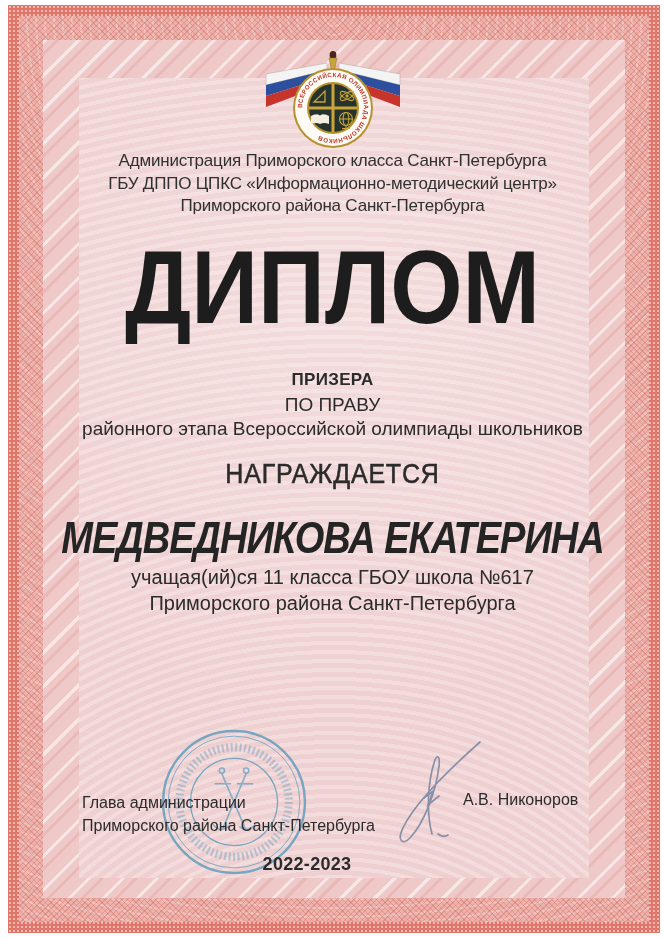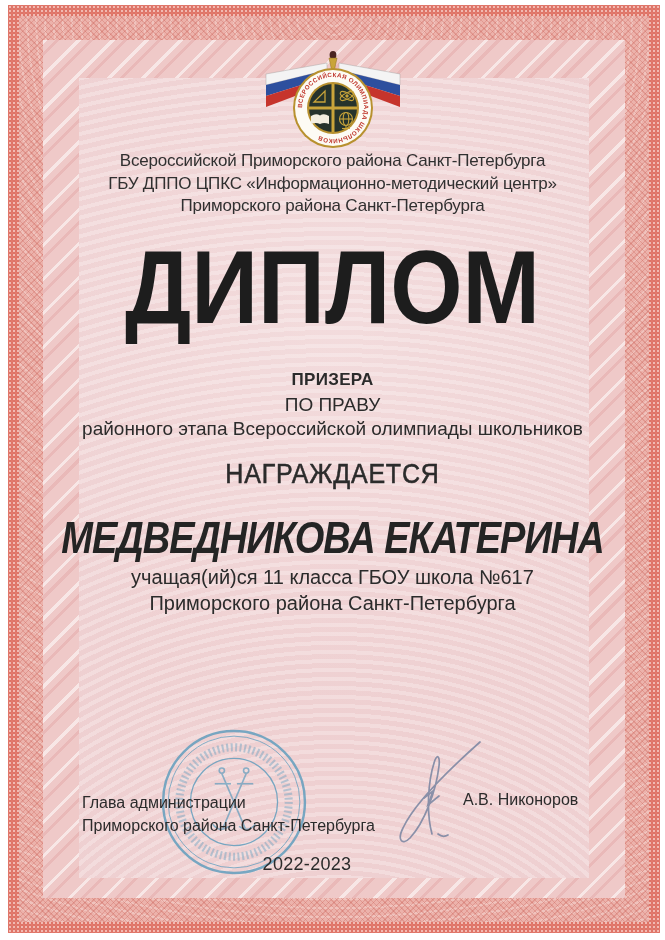--- a/index.html
+++ b/index.html
@@ -98,21 +98,21 @@
   .stamp { position: absolute; left: 158px; top: 726px; width: 152px; height: 152px; opacity: 0.82; }
 
   .signatory-title { position: absolute; left: 67px; top: 792px; font-size: 16px; line-height: 22.5px; margin-left: 15px; }
 
   .signature { position: absolute; left: 386px; top: 736px; width: 118px; height: 118px; opacity: 0.9; }
 
   .signatory-name { position: absolute; left: 463px; top: 791px; font-size: 16px; }
 
   .year {
     position: absolute; left: 232px; top: 854px; width: 150px;
-    text-align: center; font-size: 18px; font-weight: 400; letter-spacing: 0.3px;
+    text-align: center; font-size: 18px; font-weight: 700; letter-spacing: 0.3px;
   }
 </style>
 </head>
 <body>
 
 <div class="page">
 
   <div class="cert-frame">
     <div class="cert-guilloche">
       <div class="cert-stripes">
@@ -172,21 +172,21 @@
           <circle cx="108" cy="69" r="6.5"></circle>
           <ellipse cx="108" cy="69" rx="2.8" ry="6.5"></ellipse>
           <line x1="101.5" y1="69" x2="114.5" y2="69"></line>
           <line x1="108" y1="75.5" x2="108" y2="78"></line>
           <line x1="104" y1="78.5" x2="112" y2="78.5"></line>
         </g>
       </svg>
     </div>
 
     <div class="centered issuer">
-      <div>Всероссийской Приморского района Санкт-Петербурга</div>
+      <div>Администрация Приморского класса Санкт-Петербурга</div>
       <div class="bold">ГБУ ДППО ЦПКС «Информационно-методический центр»</div>
       <div>Приморского района Санкт-Петербурга</div>
     </div>
 
     <div class="centered cert-title">ДИПЛОМ</div>
 
     <div class="centered award">
       <div class="status">ПРИЗЕРА</div>
       <div>ПО ПРАВУ</div>
       <div>районного этапа Всероссийской олимпиады школьников</div>

